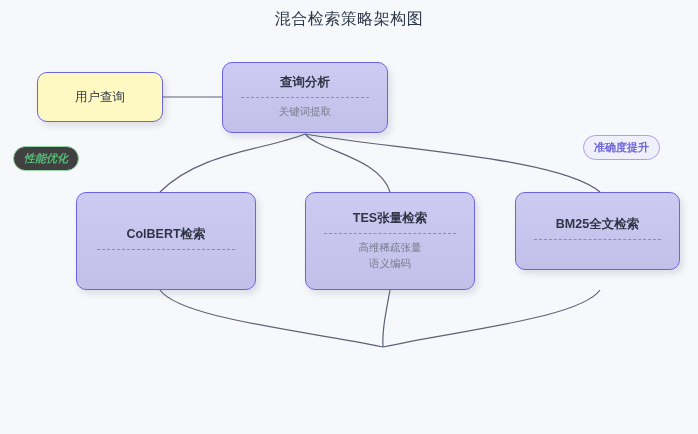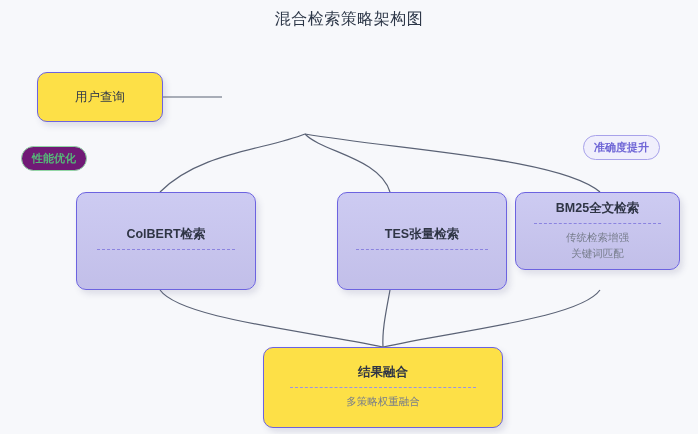--- a/index.html
+++ b/index.html
@@ -52,21 +52,21 @@
     box-shadow: 3px 4px 6px rgba(90, 90, 130, 0.16);
     display: flex;
     flex-direction: column;
     align-items: center;
     justify-content: center;
   }
   .node.filled {
     background: linear-gradient(180deg, #cdcbf2 0%, #c2bfe9 100%);
   }
   .node.plain {
-    background: #fde047;
+    background: #fef9c3;
   }
   .node-title {
     font-size: 12.5px;
     font-weight: bold;
     color: #2f3545;
     line-height: 1.2;
     white-space: nowrap;
   }
   .node-divider {
     width: 78%;
@@ -89,44 +89,45 @@
   .node.single .node-title {
     font-size: 12.5px;
     font-weight: normal;
     color: #333a49;
   }
 
   
   #node-user-query   { left: 37px;  top: 72px;  width: 126px; height: 50px; }
   #node-query-analysis { left: 222px; top: 62px; width: 166px; height: 71px; }
   #node-colbert      { left: 76px;  top: 192px; width: 180px; height: 98px; }
-  #node-tes          { left: 305px; top: 192px; width: 170px; height: 98px; margin-left: 32px; }
+  #node-tes          { left: 305px; top: 192px; width: 170px; height: 98px; }
   #node-bm25         { left: 515px; top: 192px; width: 165px; height: 78px; }
   #node-fusion       { left: 263px; top: 347px; width: 240px; height: 81px; }
 
   
   .badge {
     position: absolute;
     box-sizing: border-box;
     border-radius: 14px;
     font-size: 11px;
     font-weight: bold;
     display: flex;
     align-items: center;
     justify-content: flex-end;
     padding: 0 10px;
     height: 25px;
     white-space: nowrap;
   }
   #badge-performance {
-    left: 21px;
+    left: 13px;
     top: 146px;
-    background: #701a75;
+    background: #404040;
     border: 1px solid #93d7a6;
     color: #55b878;
+    font-style: italic;
   }
   #badge-accuracy {
     left: 583px;
     top: 135px;
     background: #f0effc;
     border: 1px solid #a8a2ea;
     color: #6f66d6;
   }
 </style>
 </head>
@@ -152,45 +153,45 @@
       <path d="M 390 290 C 386 312 382 330 383 347"></path>
 
       <path d="M 600 290 C 580 318 460 330 383 347"></path>
     </g>
   </svg>
 
   <div class="node plain single" id="node-user-query">
     <div class="node-title">用户查询</div>
   </div>
 
+  <div class="node filled" id="node-query-analysis">
+    <div class="node-title">查询分析</div>
+    <div class="node-divider"></div>
+    <div class="node-sub">关键词提取</div>
+  </div>
 
   <div class="node filled" id="node-colbert">
     <div class="node-title">ColBERT检索</div>
     <div class="node-divider"></div>
   </div>
 
   <div class="node filled" id="node-tes">
     <div class="node-title">TES张量检索</div>
     <div class="node-divider"></div>
+    <div class="node-sub">
+      <div>高维稀疏张量</div>
+      <div>语义编码</div>
+    </div>
   </div>
 
   <div class="node filled" id="node-bm25">
     <div class="node-title">BM25全文检索</div>
     <div class="node-divider"></div>
-    <div class="node-sub">
-      <div>传统检索增强</div>
-      <div>关键词匹配</div>
-    </div>
   </div>
 
-  <div class="node plain" id="node-fusion">
-    <div class="node-title">结果融合</div>
-    <div class="node-divider"></div>
-    <div class="node-sub">多策略权重融合</div>
-  </div>
 
   <div class="badge" id="badge-performance">
     <span>性能优化</span>
   </div>
 
   <div class="badge" id="badge-accuracy">
     <span>准确度提升</span>
   </div>
 
 </div>

